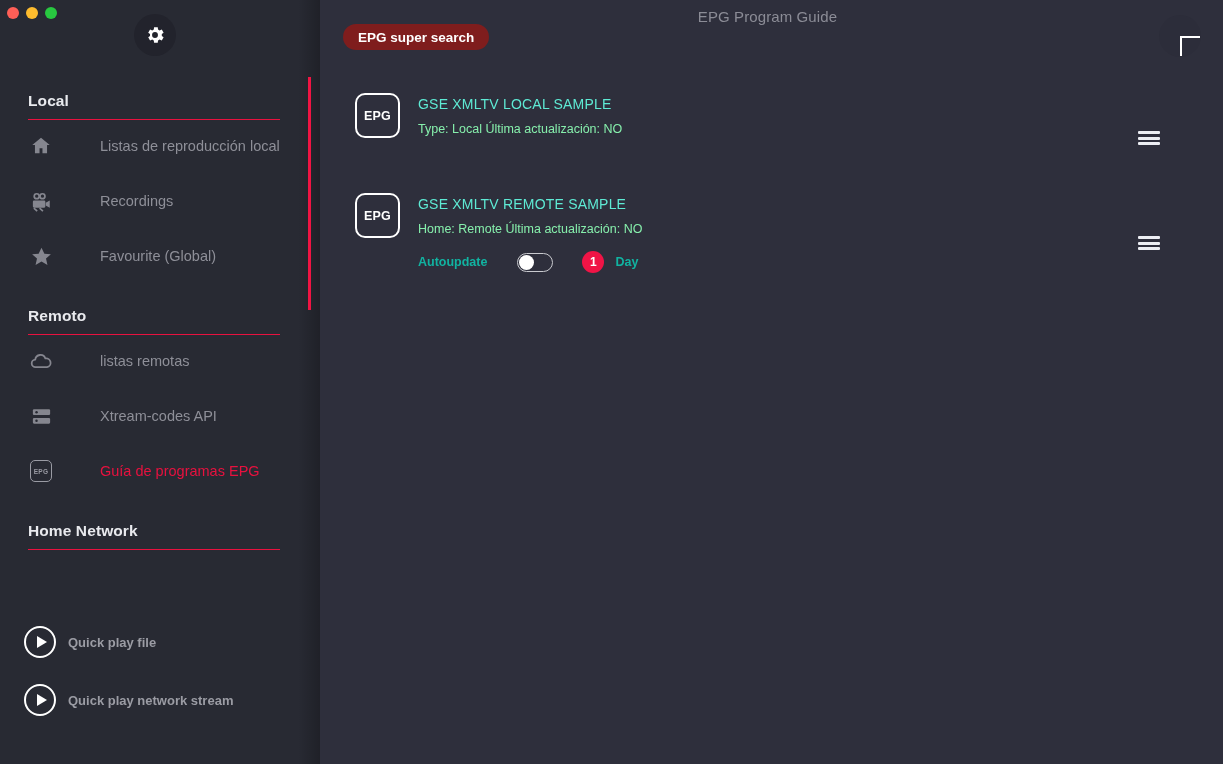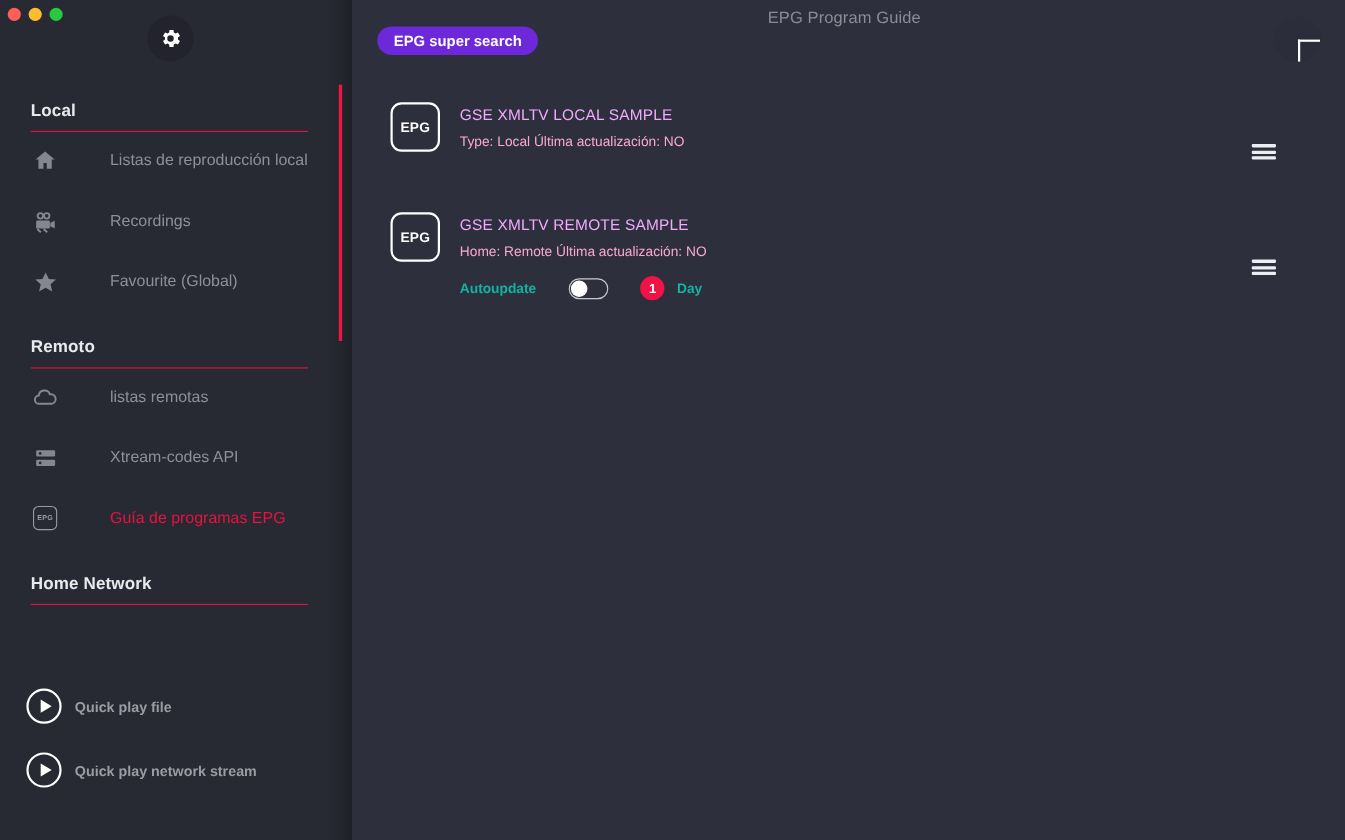--- a/index.html
+++ b/index.html
@@ -194,21 +194,21 @@
     position: relative;
     height: 72px;
   }
   .pill-search {
     position: absolute;
     left: 23px;
     top: 24px;
     height: 26px;
     padding: 0 15px;
     border-radius: 14px;
-    background: #6d28d9;
+    background: #7f1d1d;
     color: #ffffff;
     font-size: 13.5px;
     font-weight: bold;
     display: flex;
     align-items: center;
     white-space: nowrap;
   }
   .topbar-title {
     position: absolute;
     left: 0; right: 0;
@@ -271,27 +271,27 @@
     letter-spacing: 0.2px;
     flex: 0 0 45px;
     box-sizing: border-box;
   }
   .row-body {
     margin-left: 18px;
     padding-top: 3px;
     flex: 1 1 auto;
   }
   .row-title {
-    color: #f0abfc;
+    color: #5eead4;
     font-size: 14px;
     letter-spacing: 0.2px;
     line-height: 17px;
   }
   .row-sub {
-    color: #f9a8d4;
+    color: #86efac;
     font-size: 12.5px;
     margin-top: 9px;
     line-height: 15px;
   }
   .row-controls {
     display: flex;
     align-items: center;
     margin-top: 14px;
   }
   .autoupdate-label {

